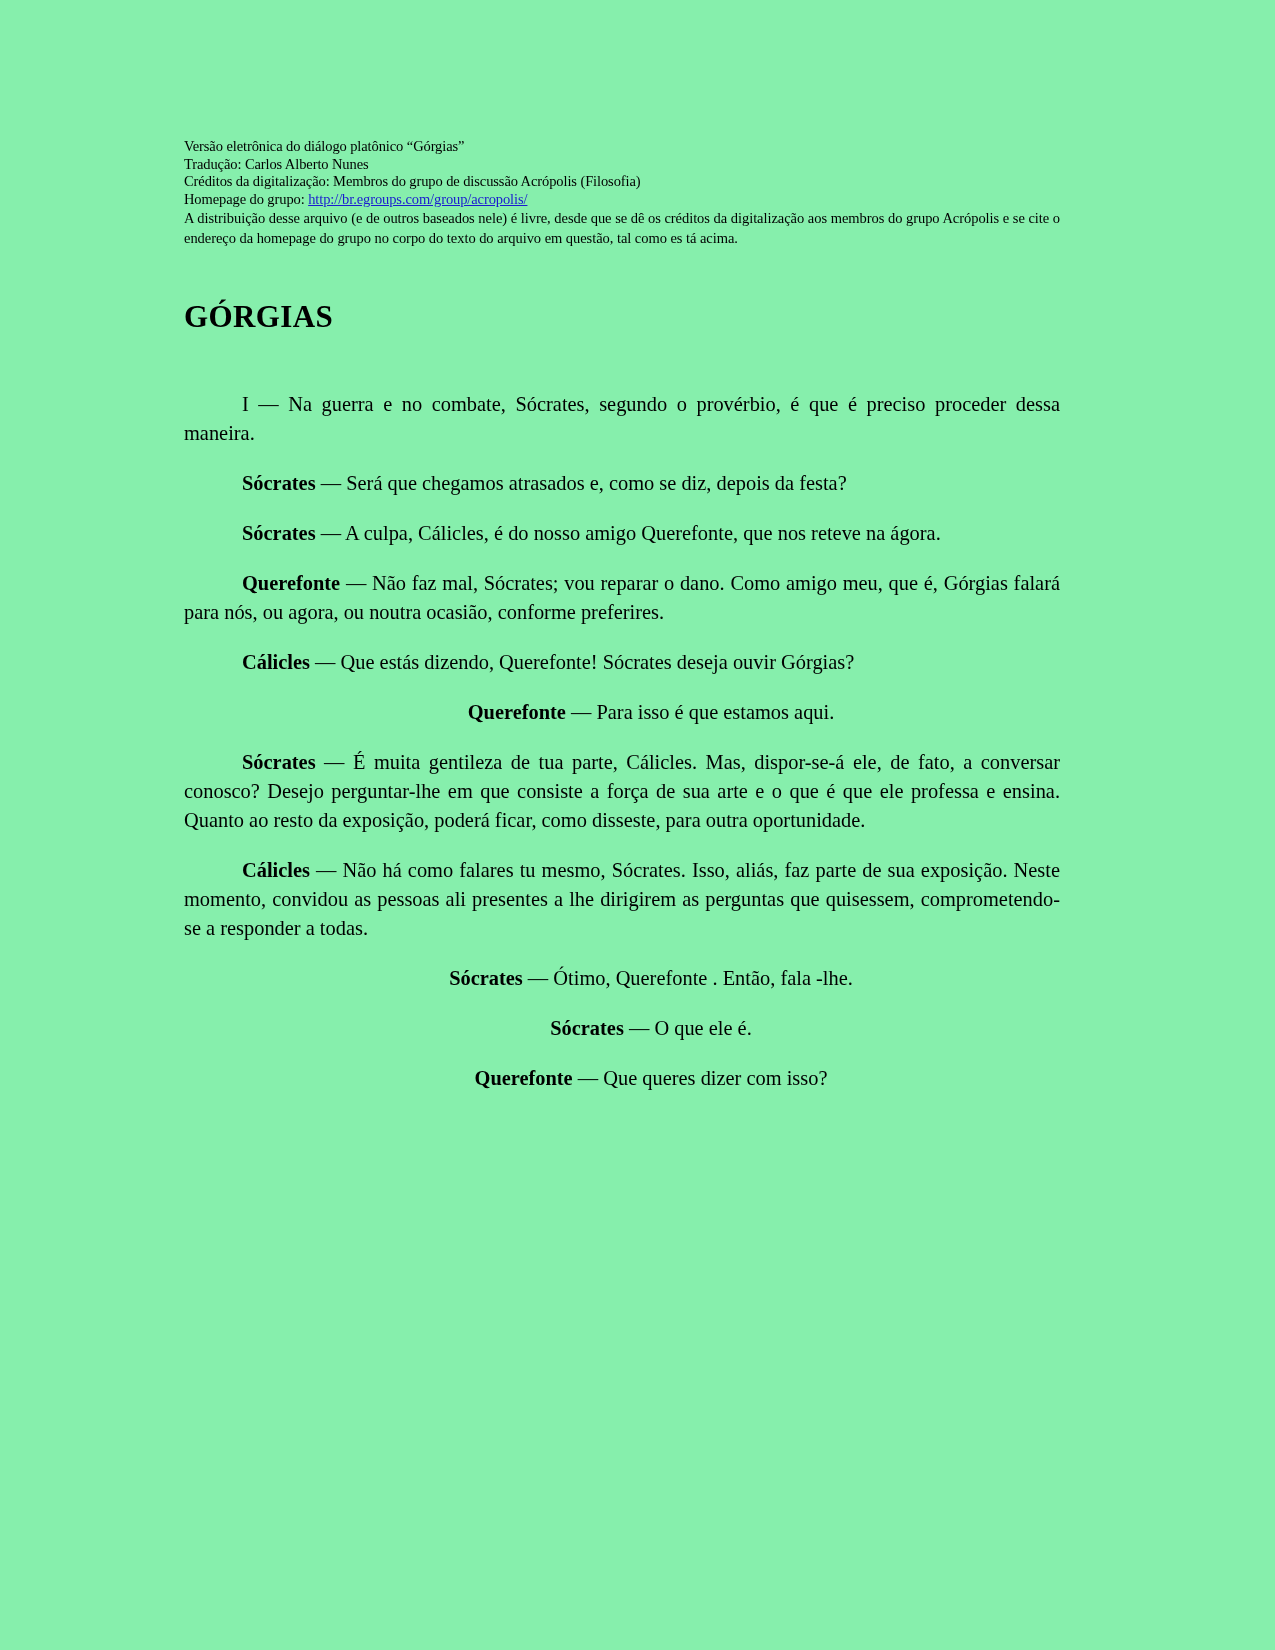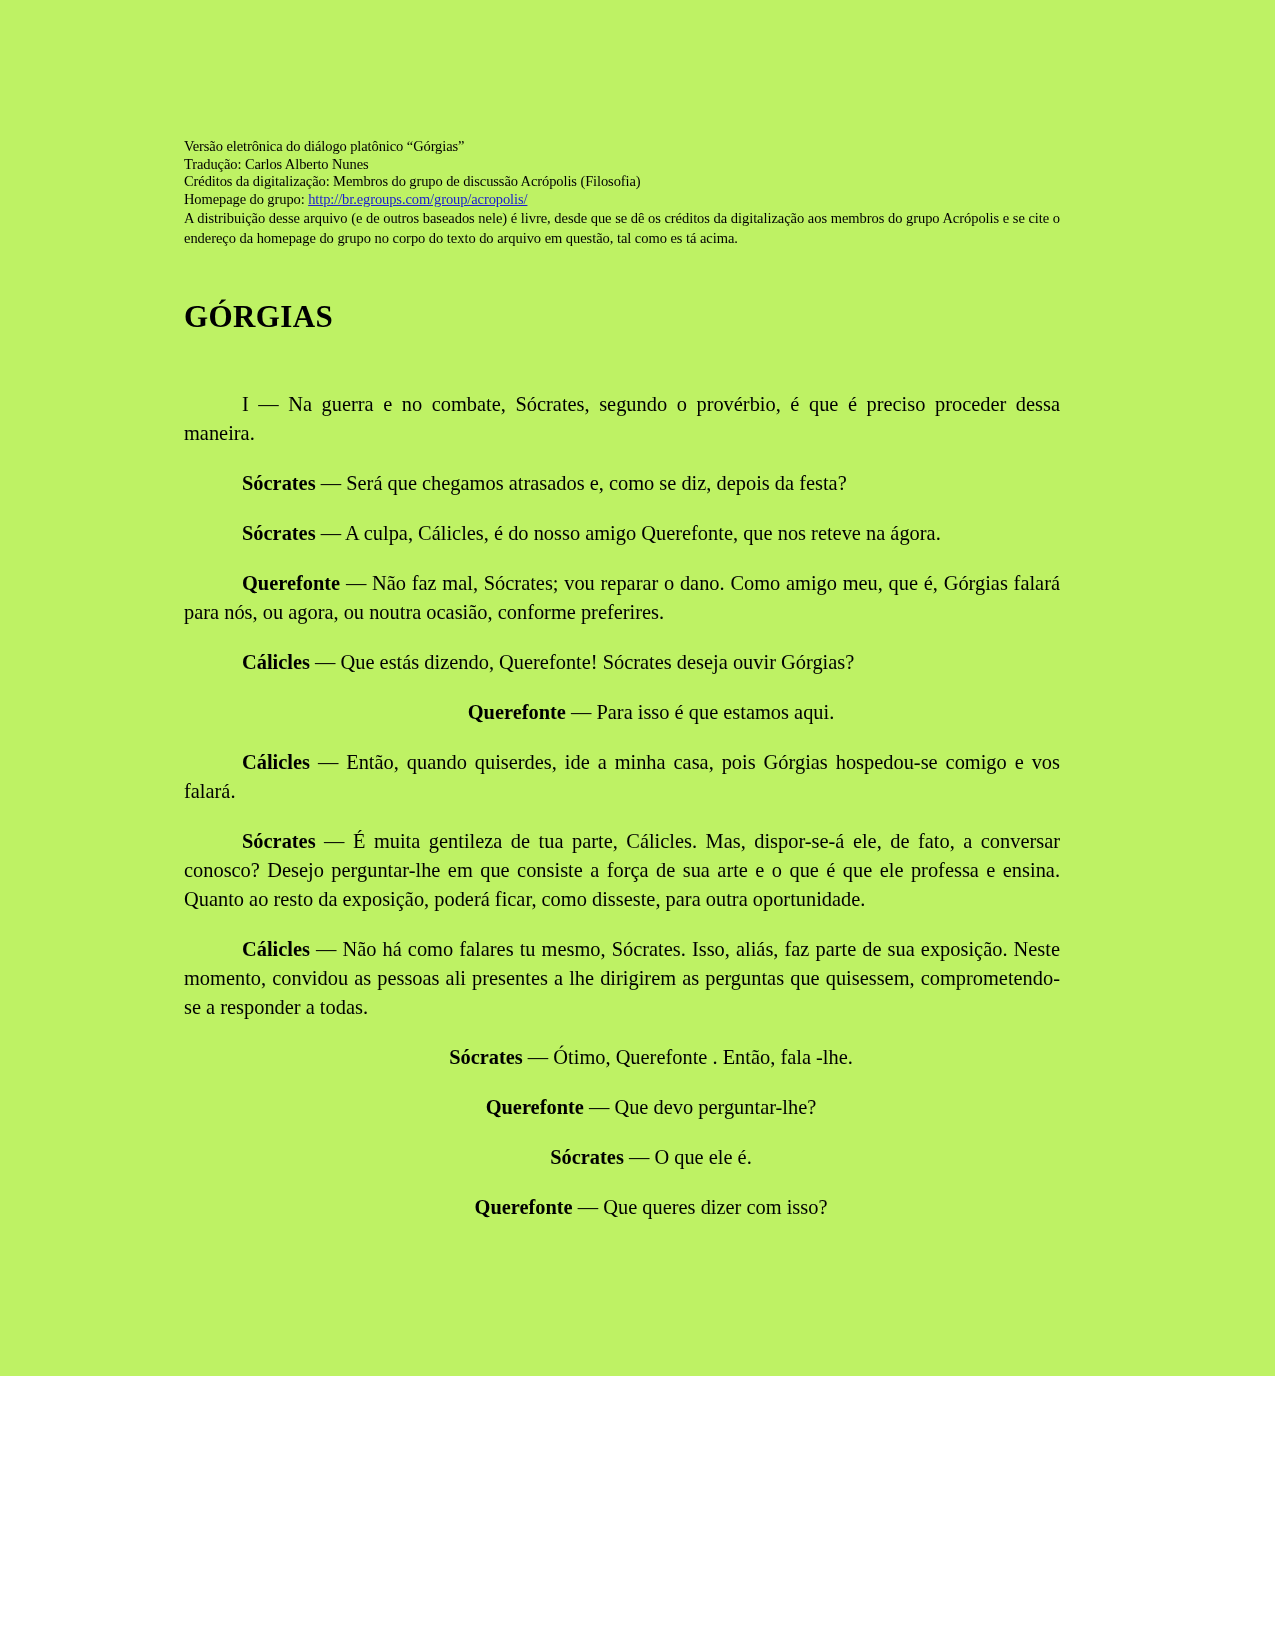--- a/index.html
+++ b/index.html
@@ -8,23 +8,23 @@
     padding: 0;
     background: #ffffff;
   }
   body {
     font-family: "Liberation Serif", "DejaVu Serif", serif;
     color: #000000;
   }
   .page {
     position: relative;
     width: 1275px;
-    height: 1376px;
+    height: 1650px;
     margin: 0 auto;
-    background: #bef264;
+    background: #86efac;
     box-sizing: border-box;
     overflow: hidden;
   }
   .content {
     position: absolute;
     left: 184px;
     top: 138px;
     width: 876px;
   }
   
@@ -93,23 +93,21 @@
 
     <h1 class="doc-title">GÓRGIAS</h1>
 
     <div class="body-text">
       <p><span class="speaker"></span><span>I — Na guerra e no combate, Sócrates, segundo o provérbio, é que é preciso proceder dessa maneira.</span></p>
       <p><span class="speaker">Sócrates</span><span> — Será que chegamos atrasados e, como se diz, depois da festa?</span></p>
       <p><span class="speaker">Sócrates</span><span> — A culpa, Cálicles, é do nosso amigo Querefonte, que nos reteve na ágora.</span></p>
       <p><span class="speaker">Querefonte</span><span> — Não faz mal, Sócrates; vou reparar o dano. Como amigo meu, que é, Górgias falará para nós, ou agora, ou noutra ocasião, conforme preferires.</span></p>
       <p><span class="speaker">Cálicles</span><span> — Que estás dizendo, Querefonte! Sócrates deseja ouvir Górgias?</span></p>
       <p class="nojust"><span class="speaker">Querefonte</span><span> — Para isso é que estamos aqui.</span></p>
-      <p><span class="speaker">Cálicles</span><span> — Então, quando quiserdes, ide a minha casa, pois Górgias hospedou-se comigo e vos falará.</span></p>
       <p><span class="speaker">Sócrates</span><span> — É muita gentileza de tua parte, Cálicles. Mas, dispor-se-á ele, de fato, a conversar conosco? Desejo perguntar-lhe em que consiste a força de sua arte e o que é que ele professa e ensina. Quanto ao resto da exposição, poderá ficar, como disseste, para outra oportunidade.</span></p>
       <p><span class="speaker">Cálicles</span><span> — Não há como falares tu mesmo, Sócrates. Isso, aliás, faz parte de sua exposição. Neste momento, convidou as pessoas ali presentes a lhe dirigirem as perguntas que quisessem, comprometendo-se a responder a todas.</span></p>
       <p class="nojust"><span class="speaker">Sócrates</span><span> — Ótimo, Querefonte . Então, fala -lhe.</span></p>
-      <p class="nojust"><span class="speaker">Querefonte</span><span> — Que devo perguntar-lhe?</span></p>
       <p class="nojust"><span class="speaker">Sócrates</span><span> — O que ele é.</span></p>
       <p class="nojust"><span class="speaker">Querefonte</span><span> — Que queres dizer com isso?</span></p>
     </div>
 
   </div>
 </div>
 
 </body></html>

